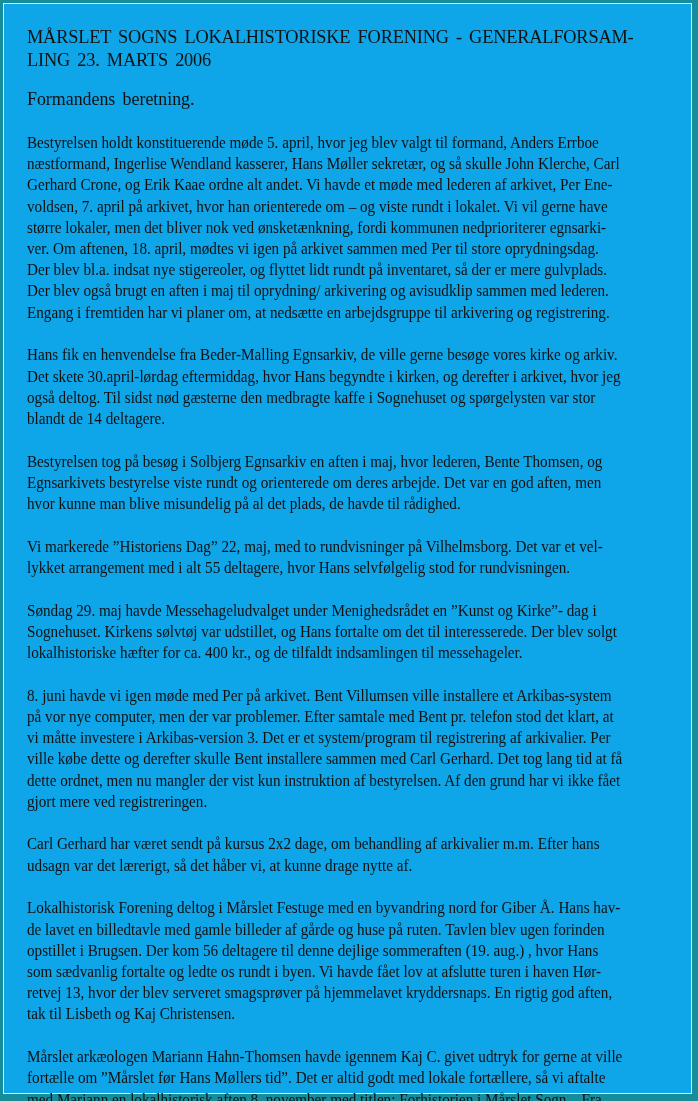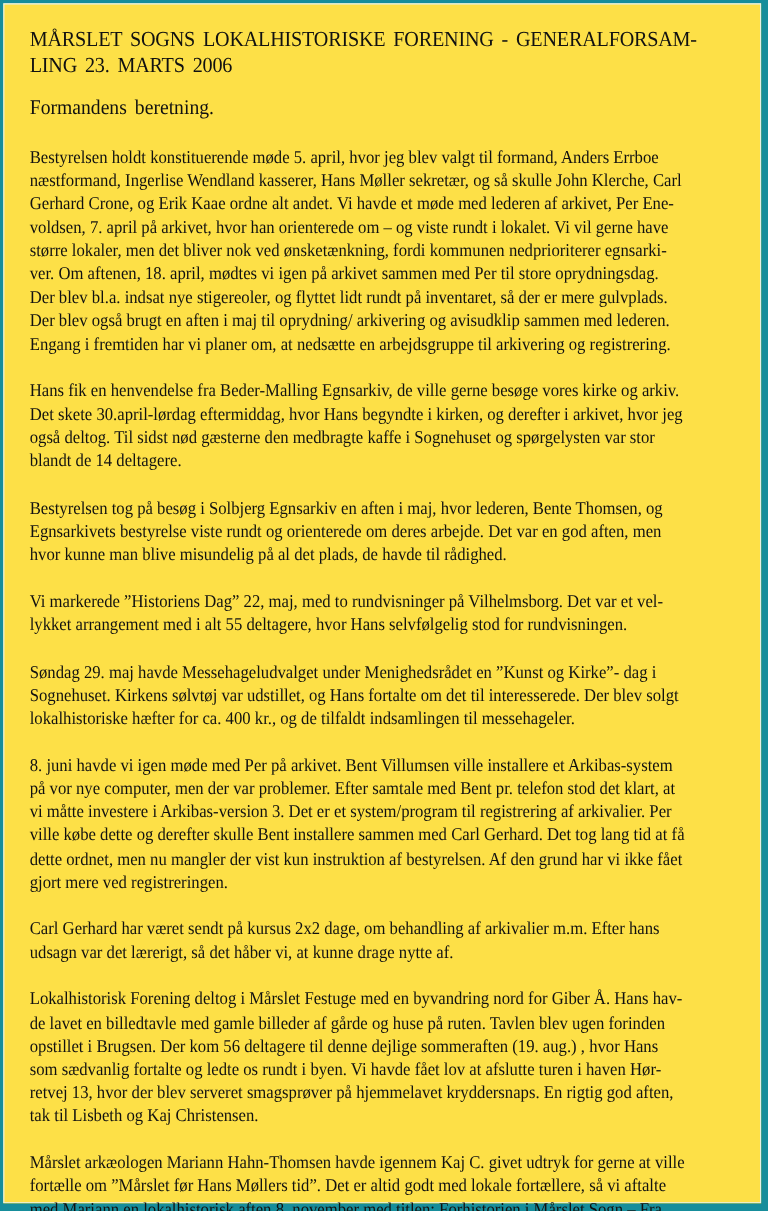--- a/index.html
+++ b/index.html
@@ -12,21 +12,21 @@
       height: 1101px;
       overflow: hidden;
       position: relative;
     }
     .page {
       position: absolute;
       left: 3px;
       top: 3px;
       width: 689px;
       height: 1091px;
-      background: #fde047;
+      background: #0ea5e9;
       box-shadow: inset 0 0 0 1px #e4f2f4;
       box-sizing: border-box;
       padding: 22px 10px 0 24px;
       font-family: "Liberation Serif", "DejaVu Serif", serif;
       color: #111111;
     }
     .title {
       font-size: 19.5px;
       line-height: 23px;
       margin: 0;

